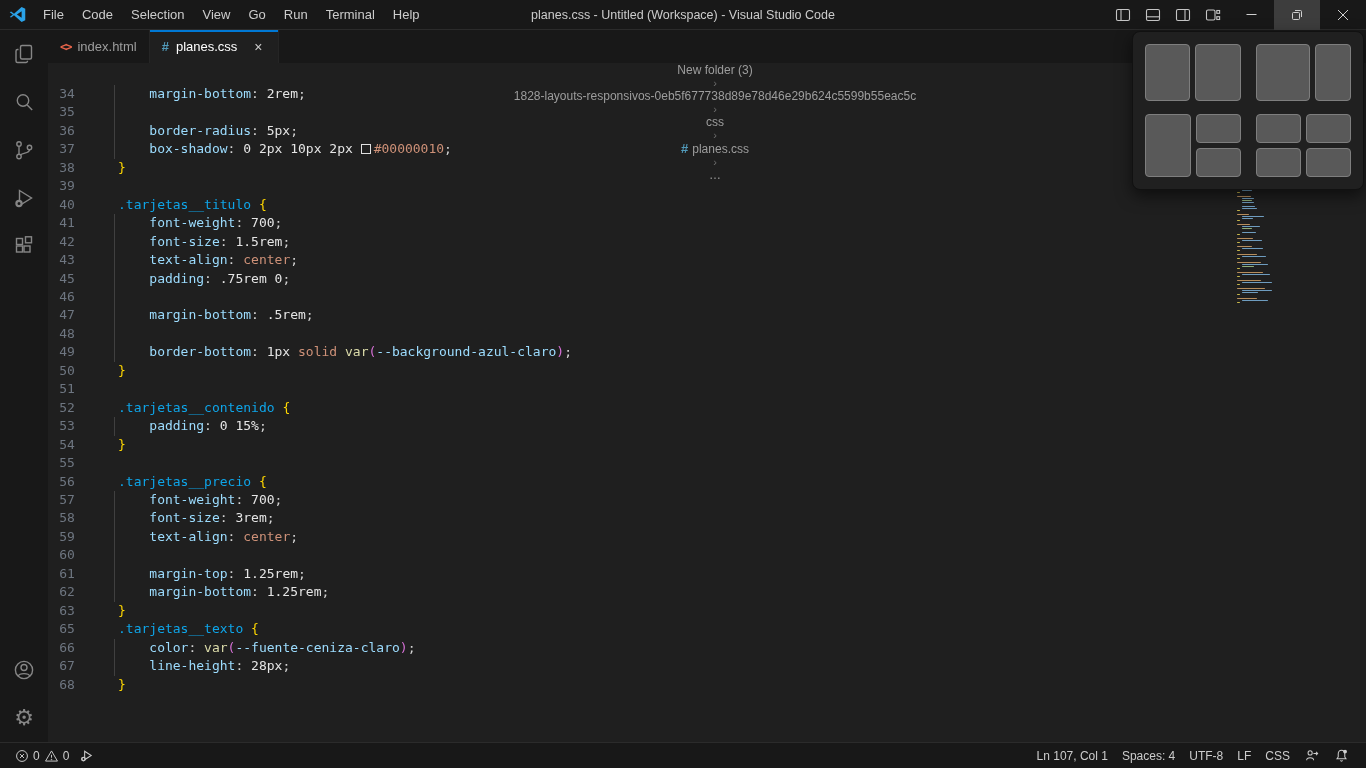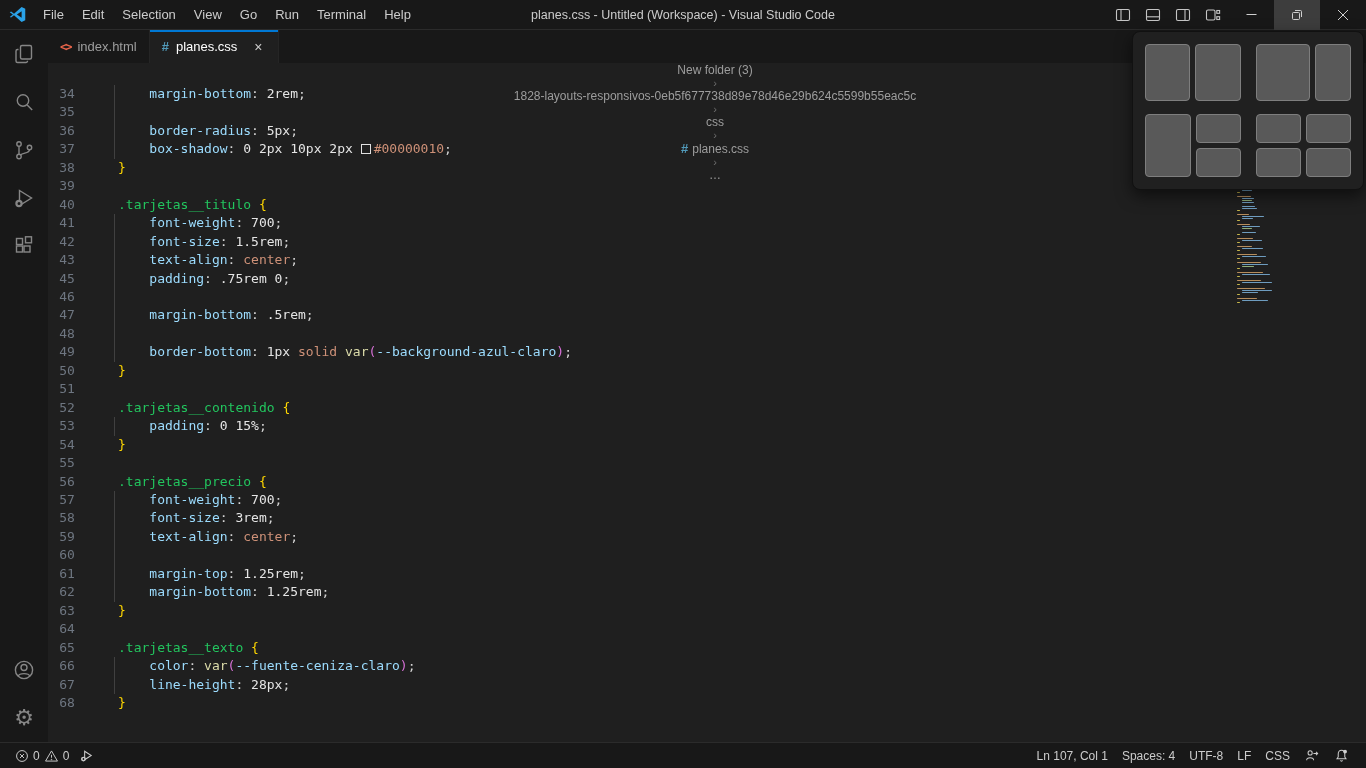--- a/index.html
+++ b/index.html
@@ -39,21 +39,21 @@
   .crumb-sep { color:#6e6e6e; padding:0 4px; font-size:11px; }
   .crumb .tab-icon-css { margin-right:4px; }
 
   .code-area { position:absolute; top:55px; left:0; right:0; bottom:0; overflow:hidden; font-family:"DejaVu Sans Mono", monospace; font-size:13px; }
   .code-line { display:flex; height:18.46px; line-height:18.46px; white-space:pre; }
   .ln { width:62px; padding-right:24px; text-align:center; color:#6e7681; flex:none; user-select:none; }
   .lc { position:relative; padding-left:8px; }
   .guide { position:absolute; left:4px; top:0; bottom:0; border-left:1px solid #404040; }
   .tk-pln { color:#d4d4d4; } .tk-pun { color:#d4d4d4; }
   .tk-prop { color:#9cdcfe; } .tk-num { color:#e5e5e5; }
-  .tk-kw  { color:#ce9178; } .tk-sel { color:#22c55e; }
+  .tk-kw  { color:#ce9178; } .tk-sel { color:#0ea5e9; }
   .tk-brace { color:#ffd700; } .tk-fn { color:#dcdcaa; }
   .tk-par { color:#d670d6; }
   .swatch { display:inline-block; width:10px; height:10px; border:1.5px solid #e0e0e0; vertical-align:-1px; margin-right:3px; background:transparent; }
 
   
   .minimap { position:absolute; left:1189px; top:160px; width:60px; }
   .mm-row { height:2px; position:relative; }
   .mm-bar { position:absolute; top:0; height:1.4px; border-radius:0.5px; }
 
   
@@ -76,21 +76,21 @@
 <div id="app">
 
   <div class="titlebar">
     <div class="logo">
       <svg width="19" height="19" viewBox="0 0 24 24">
           <path fill="#2aa2e8" d="M17.2 2.4 L7.6 11 L3.9 8.1 L2.2 9 L6.1 12 L2.2 15 L3.9 15.9 L7.6 13 L17.2 21.6 L21.8 19.3 V4.7 Z M17.2 7.8 V16.2 L11.2 12 Z"></path>
         </svg>
     </div>
     <div class="menus">
         <span class="menu-item">File</span>
-        <span class="menu-item">Edit</span>
+        <span class="menu-item">Code</span>
         <span class="menu-item">Selection</span>
         <span class="menu-item">View</span>
         <span class="menu-item">Go</span>
         <span class="menu-item">Run</span>
         <span class="menu-item">Terminal</span>
         <span class="menu-item">Help</span>
       </div>
     <div class="win-title">planes.css - Untitled (Workspace) - Visual Studio Code</div>
     <div class="tb-right">
       <div class="layout-btn">
@@ -235,21 +235,20 @@
         <div class="code-line"><span class="ln">54</span><span class="lc"><span class="tk-brace">}</span></span></div>
         <div class="code-line"><span class="ln">55</span><span class="lc"></span></div>
         <div class="code-line"><span class="ln">56</span><span class="lc"><span class="tk-sel">.tarjetas__precio</span><span class="tk-pln"> </span><span class="tk-brace">{</span></span></div>
         <div class="code-line"><span class="ln">57</span><span class="lc"><span class="guide"></span><span class="tk-pln">    </span><span class="tk-prop">font-weight</span><span class="tk-pun">: </span><span class="tk-num">700</span><span class="tk-pun">;</span></span></div>
         <div class="code-line"><span class="ln">58</span><span class="lc"><span class="guide"></span><span class="tk-pln">    </span><span class="tk-prop">font-size</span><span class="tk-pun">: </span><span class="tk-num">3rem</span><span class="tk-pun">;</span></span></div>
         <div class="code-line"><span class="ln">59</span><span class="lc"><span class="guide"></span><span class="tk-pln">    </span><span class="tk-prop">text-align</span><span class="tk-pun">: </span><span class="tk-kw">center</span><span class="tk-pun">;</span></span></div>
         <div class="code-line"><span class="ln">60</span><span class="lc"><span class="guide"></span></span></div>
         <div class="code-line"><span class="ln">61</span><span class="lc"><span class="guide"></span><span class="tk-pln">    </span><span class="tk-prop">margin-top</span><span class="tk-pun">: </span><span class="tk-num">1.25rem</span><span class="tk-pun">;</span></span></div>
         <div class="code-line"><span class="ln">62</span><span class="lc"><span class="guide"></span><span class="tk-pln">    </span><span class="tk-prop">margin-bottom</span><span class="tk-pun">: </span><span class="tk-num">1.25rem</span><span class="tk-pun">;</span></span></div>
         <div class="code-line"><span class="ln">63</span><span class="lc"><span class="tk-brace">}</span></span></div>
-        <div class="code-line"><span class="ln">64</span><span class="lc"></span></div>
         <div class="code-line"><span class="ln">65</span><span class="lc"><span class="tk-sel">.tarjetas__texto</span><span class="tk-pln"> </span><span class="tk-brace">{</span></span></div>
         <div class="code-line"><span class="ln">66</span><span class="lc"><span class="guide"></span><span class="tk-pln">    </span><span class="tk-prop">color</span><span class="tk-pun">: </span><span class="tk-fn">var</span><span class="tk-par">(</span><span class="tk-prop">--fuente-ceniza-claro</span><span class="tk-par">)</span><span class="tk-pun">;</span></span></div>
         <div class="code-line"><span class="ln">67</span><span class="lc"><span class="guide"></span><span class="tk-pln">    </span><span class="tk-prop">line-height</span><span class="tk-pun">: </span><span class="tk-num">28px</span><span class="tk-pun">;</span></span></div>
         <div class="code-line"><span class="ln">68</span><span class="lc"><span class="tk-brace">}</span></span></div>
       </div>
     <div class="minimap">
         <div class="mm-row">
           <div class="mm-bar" style="left: 5px; width: 10px; background: rgb(110, 156, 191);"></div>
         </div>
         <div class="mm-row">

